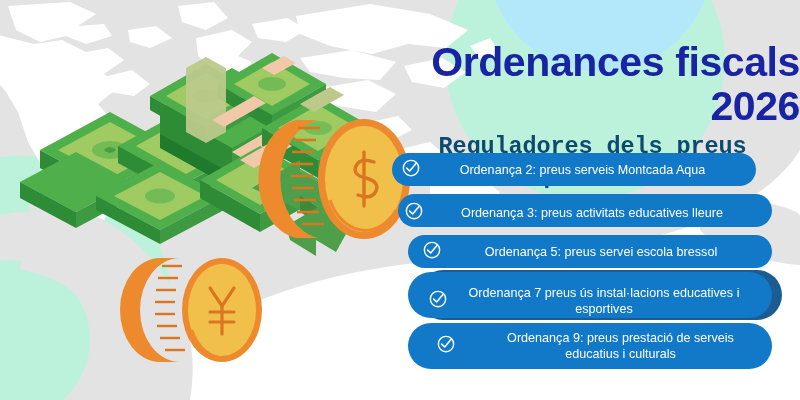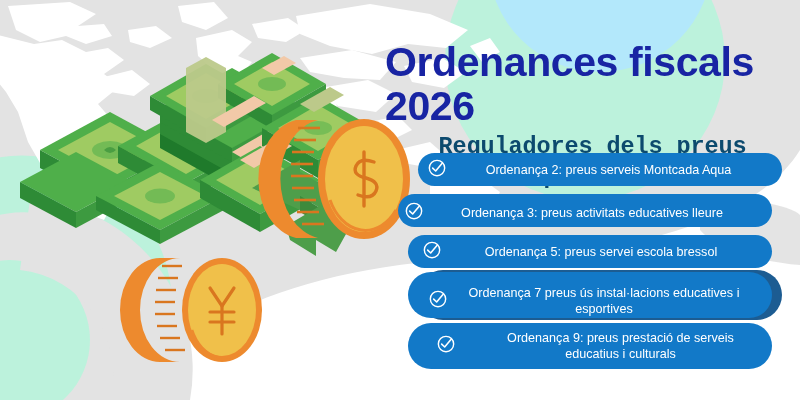--- a/index.html
+++ b/index.html
@@ -21,21 +21,21 @@
   
   #illustration{position:absolute;left:0;top:0;width:420px;height:400px;}
 
   
   #content{
     position:absolute;left:385px;top:0;width:415px;height:400px;
   }
 
   #title{
     position:absolute;left:0;top:13px;width:415px;
-    text-align:left;
+    text-align:right;
     font-size:41px;line-height:44px;font-weight:bold;
     color:#1824A3;letter-spacing:-0.4px;
     white-space:pre-line;
   }
 
   #subtitle{
     position:absolute;left:0;top:112px;width:415px;
     text-align:center;
     font-size:23.5px;line-height:30px;font-weight:bold;
     color:#0c4a6e;letter-spacing:-0.1px;font-family:Liberation Mono, monospace;
@@ -63,21 +63,21 @@
     padding-right:6px;
   }
   .pill-shadow{
     position:absolute;
     background:#1C5C92;
     border-radius:26px;
     z-index:0;
   }
 
   
-  #pill-0{left:33px;top:153px;width:364px;height:33px;padding:0 6px 0 9px;z-index:3;}
+  #pill-0{left:7px;top:153px;width:364px;height:33px;padding:0 6px 0 9px;z-index:3;}
   #pill-1{left:13px;top:194px;width:374px;height:33px;padding:4px 6px 0 6px;z-index:3;}
   #pill-2{left:23px;top:235px;width:364px;height:33px;padding:0 6px 0 14px;z-index:3;justify-content:space-between;}
   #pill-3{left:23px;top:272px;width:364px;height:46px;padding:12px 6px 0 20px;z-index:3;}
   #pill-4{left:23px;top:323px;width:364px;height:46px;padding:0 6px 0 28px;z-index:3;gap:25px;}
   #shadow-3{left:33px;top:270px;width:364px;height:50px;}
 </style>
 </head>
 <body>
 
 <div id="poster">

